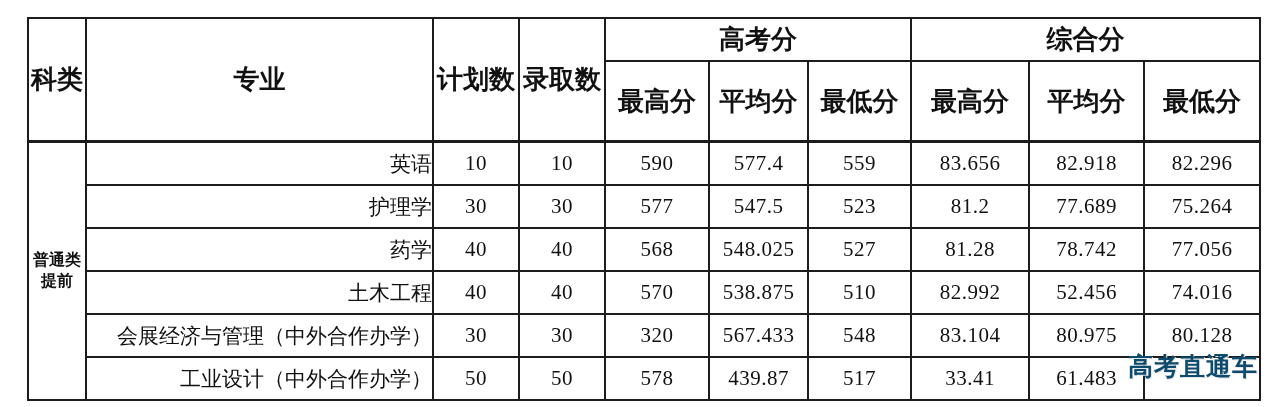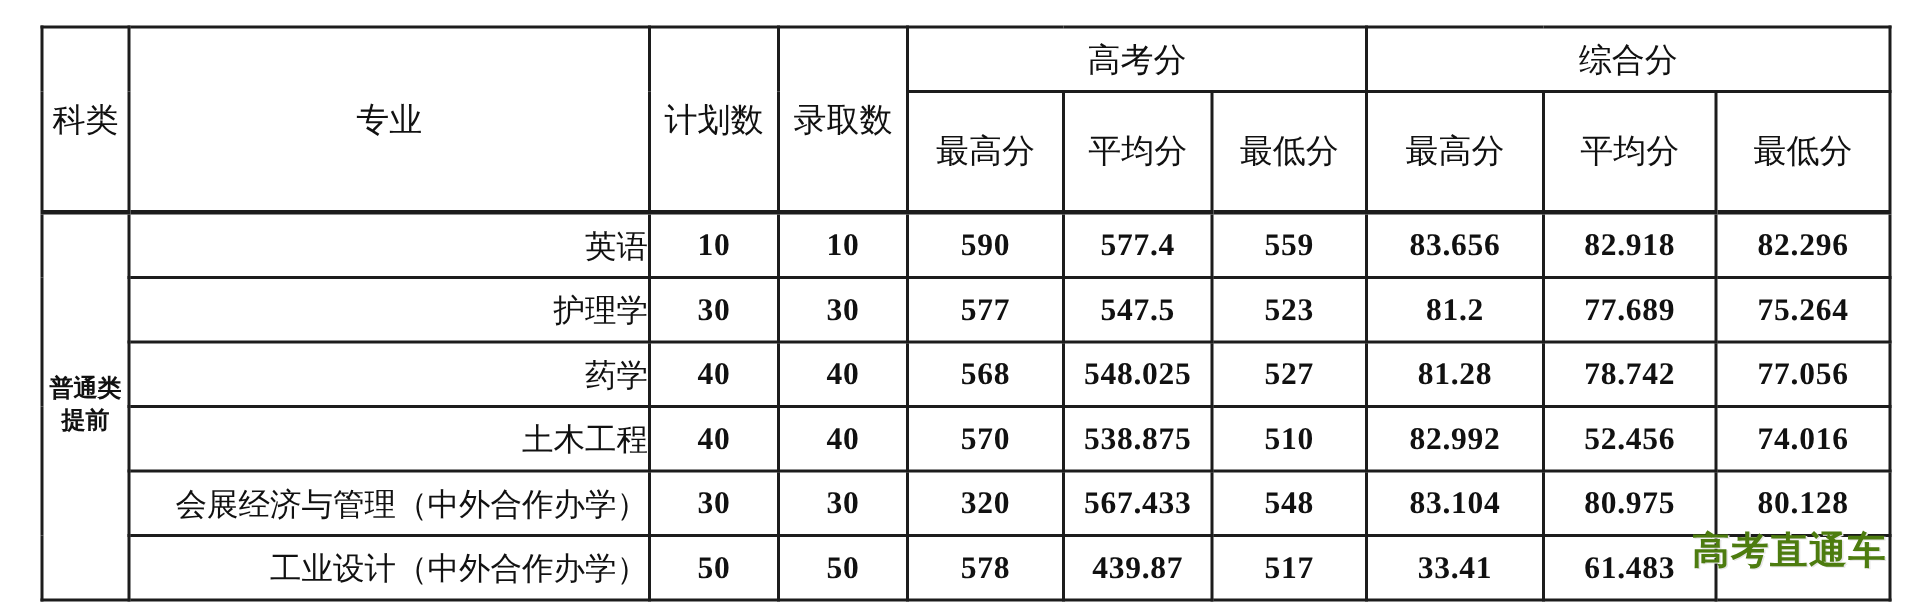--- a/index.html
+++ b/index.html
@@ -29,52 +29,51 @@
     padding: 0;
     color: #111111;
     text-align: center;
     vertical-align: middle;
     overflow: hidden;
   }
   
   .score-table thead tr.group-row th { height: 41px; }
   .score-table thead tr.sub-row th { height: 78px; text-align: center; }
   .score-table thead th {
-    font-size: 22px;
-    font-weight: normal;
+    font-size: 26px;
+    font-weight: bold;
     font-family: "Liberation Sans", sans-serif;
     margin-left: 24px;
   }
   
   .score-table tbody tr:first-child td { border-top: 3px solid #1c1c1c; }
   
   .score-table tbody td { height: 41px; font-size: 21px; }
   .score-table td.cell-major {
     text-align: right;
     padding-left: 8px;
     font-family: "Liberation Sans", sans-serif;
   }
   .score-table td.cell-num {
     font-family: "Liberation Serif", serif;
     letter-spacing: 0.5px;
-    font-weight: bold;
   }
   .score-table td.cell-category {
     font-size: 16px;
     font-weight: bold;
     line-height: 1.3;
     white-space: pre-line;
   }
   .watermark {
     position: absolute;
     left: 1128px;
     top: 350px;
     font-size: 25px;
     font-weight: bold;
-    color: #4d7c0f;
+    color: #0c4a6e;
     text-shadow: 1px 1px 0 #e6e6e6;
     letter-spacing: 1px;
     pointer-events: none;
     white-space: nowrap;
   }
 </style>
 </head>
 <body>
 
 <div class="stage">

